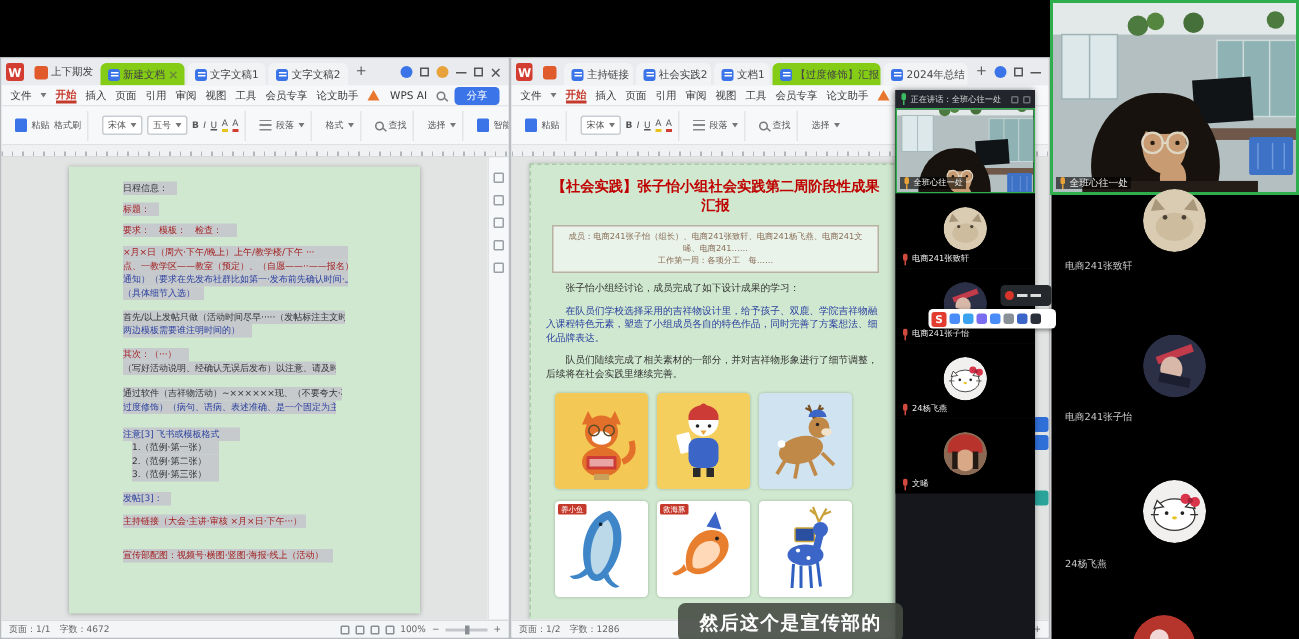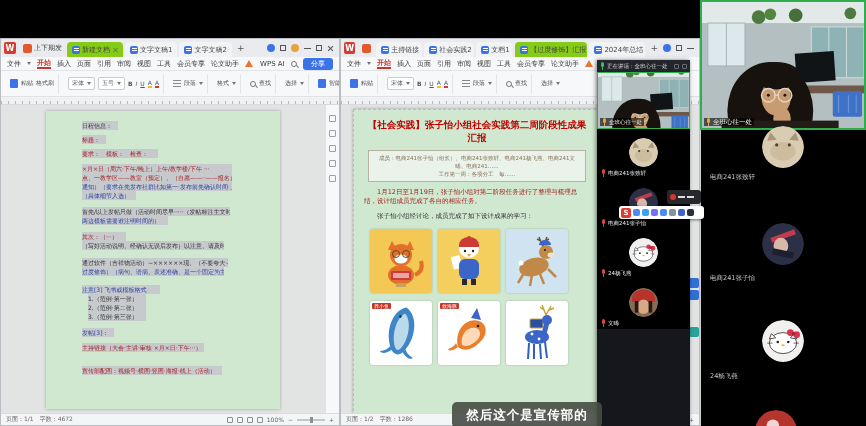--- a/index.html
+++ b/index.html
@@ -392,22 +392,23 @@
     <div class="ruler"></div>
 
     <div class="canvas" style="right:0;">
       <div class="page" style="width:248px;height:352px;margin:4px 0 0 12px;">
         <div class="mid-page-inner">
           <div class="mid-title">【社会实践】张子怡小组社会实践第二周阶段性成果汇报</div>
           <div class="infobox">
             <div>成员：电商241张子怡（组长）、电商241张致轩、电商241杨飞燕、电商241文晞、电商241……</div>
             <div>工作第一周：各项分工　每……</div>
           </div>
-          <div class="mp red">1月12日至1月19日，张子怡小组对第二阶段任务进行了整理与梳理总结，设计组成员完成了各自的相应任务。</div>
           <div class="mp dark">张子怡小组经讨论，成员完成了如下设计成果的学习：</div>
+          <div class="mp blue">在队员们学校选择采用的吉祥物设计里，给予孩子、双鹿、学院吉祥物融入课程特色元素，塑造了小组成员各自的特色作品，同时完善了方案想法、细化品牌表达。</div>
+          <div class="mp dark">队员们陆续完成了相关素材的一部分，并对吉祥物形象进行了细节调整，后续将在社会实践里继续完善。</div>
 
           <div class="mascot-grid">
 
             <div class="mascot">
               <svg width="62" height="64" viewBox="0 0 62 64">
                 <rect width="62" height="64" fill="#f4c855"></rect>
                 <path d="M45 46 Q54 42 51 32" stroke="#e2702a" stroke-width="4" fill="none"></path>
                 <ellipse cx="31" cy="46" rx="13" ry="10" fill="#e2702a"></ellipse>
                 <polygon points="22,12 27,21 18,21" fill="#e2702a"></polygon>
                 <polygon points="40,12 35,21 44,21" fill="#e2702a"></polygon>

